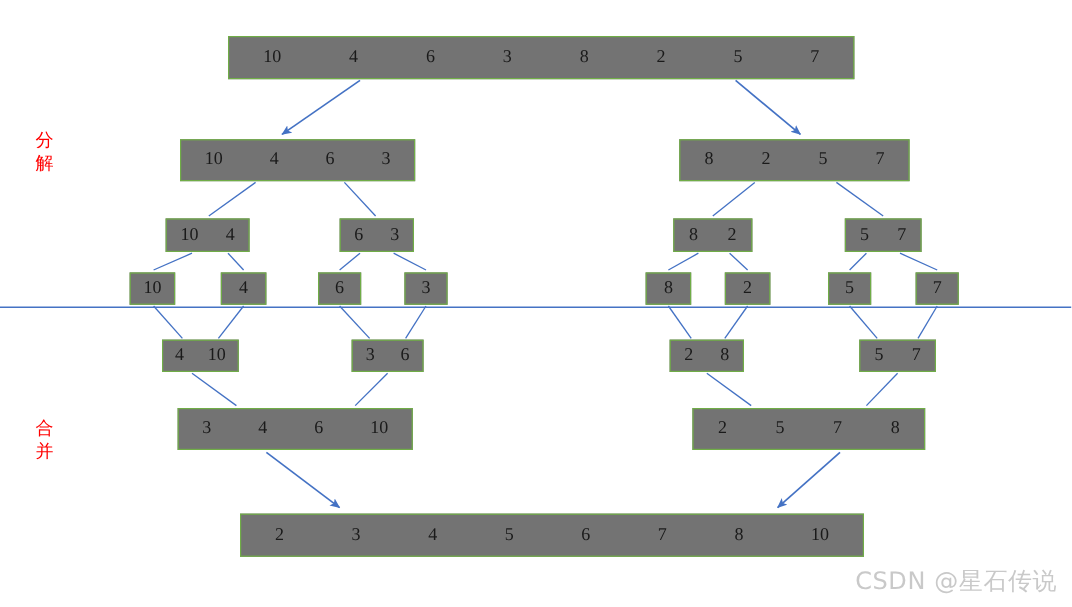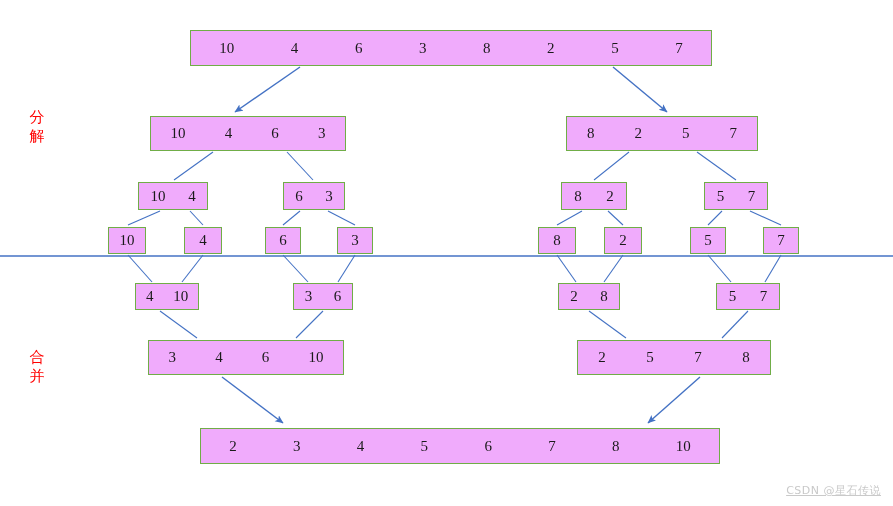--- a/index.html
+++ b/index.html
@@ -22,21 +22,21 @@
     left: 0;
     top: 0;
     width: 893px;
     height: 506px;
     pointer-events: none;
   }
   .node-box {
     position: absolute;
     box-sizing: border-box;
     border: 1px solid #70ad47;
-    background: #f0abfc;
+    background: #737373;
     display: flex;
     align-items: center;
     justify-content: space-around;
     color: #1a1a1a;
     font-size: 15px;
     line-height: 1;
     z-index: 2;
   }
   .node-box .cell {
     text-align: center;
@@ -51,26 +51,25 @@
     width: 22px;
     text-align: center;
     font-family: "DejaVu Sans", "Liberation Sans", sans-serif;
     z-index: 3;
   }
   .watermark {
     position: absolute;
     right: 12px;
     bottom: 8px;
     color: #c9c9c9;
-    font-size: 11px;
+    font-size: 20px;
     letter-spacing: 0.5px;
     font-family: "DejaVu Sans", "Liberation Sans", sans-serif;
     z-index: 3;
     white-space: nowrap;
-    text-decoration: underline;
   }
 </style>
 </head>
 <body>
 
 <div id="canvas">
 
   <svg id="wires" viewBox="0 0 893 506" width="893" height="506">
     <defs>
       <marker id="arrowhead" markerWidth="7" markerHeight="7" refX="5.6" refY="2.6" orient="auto" markerUnits="strokeWidth">

